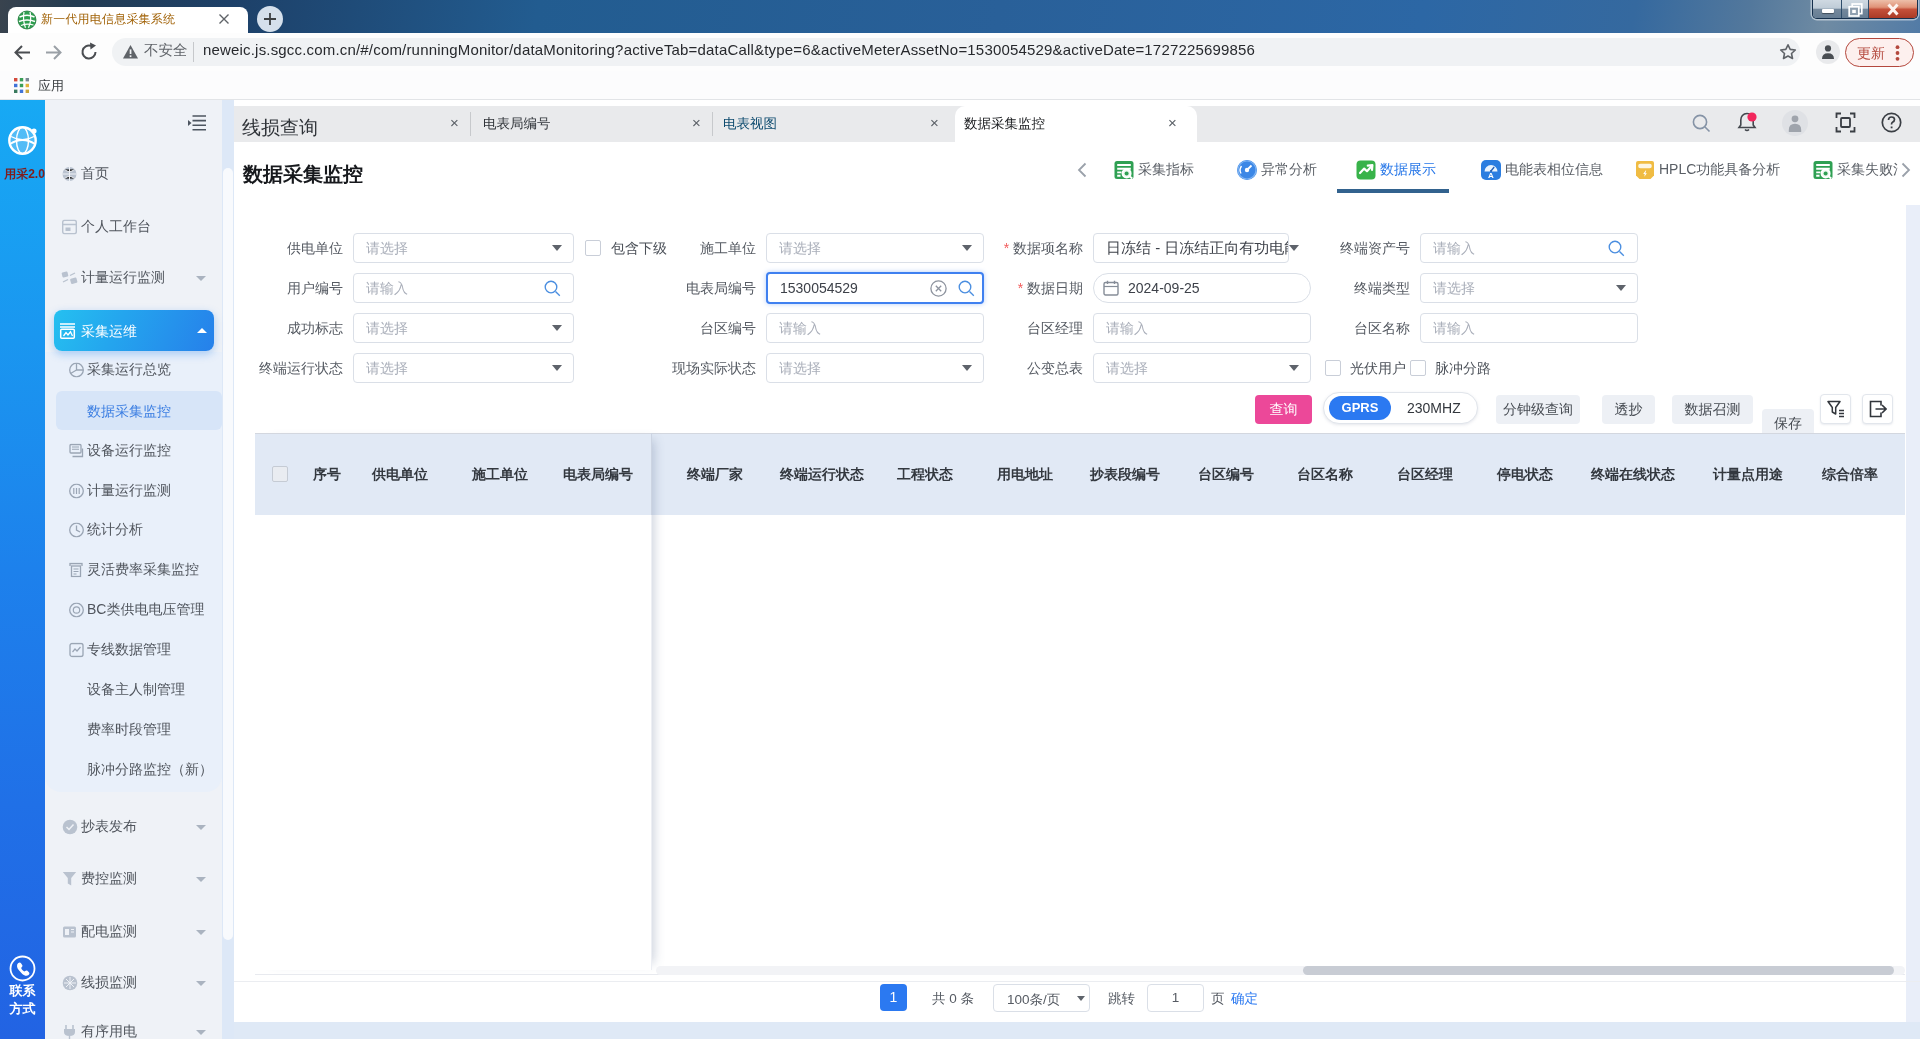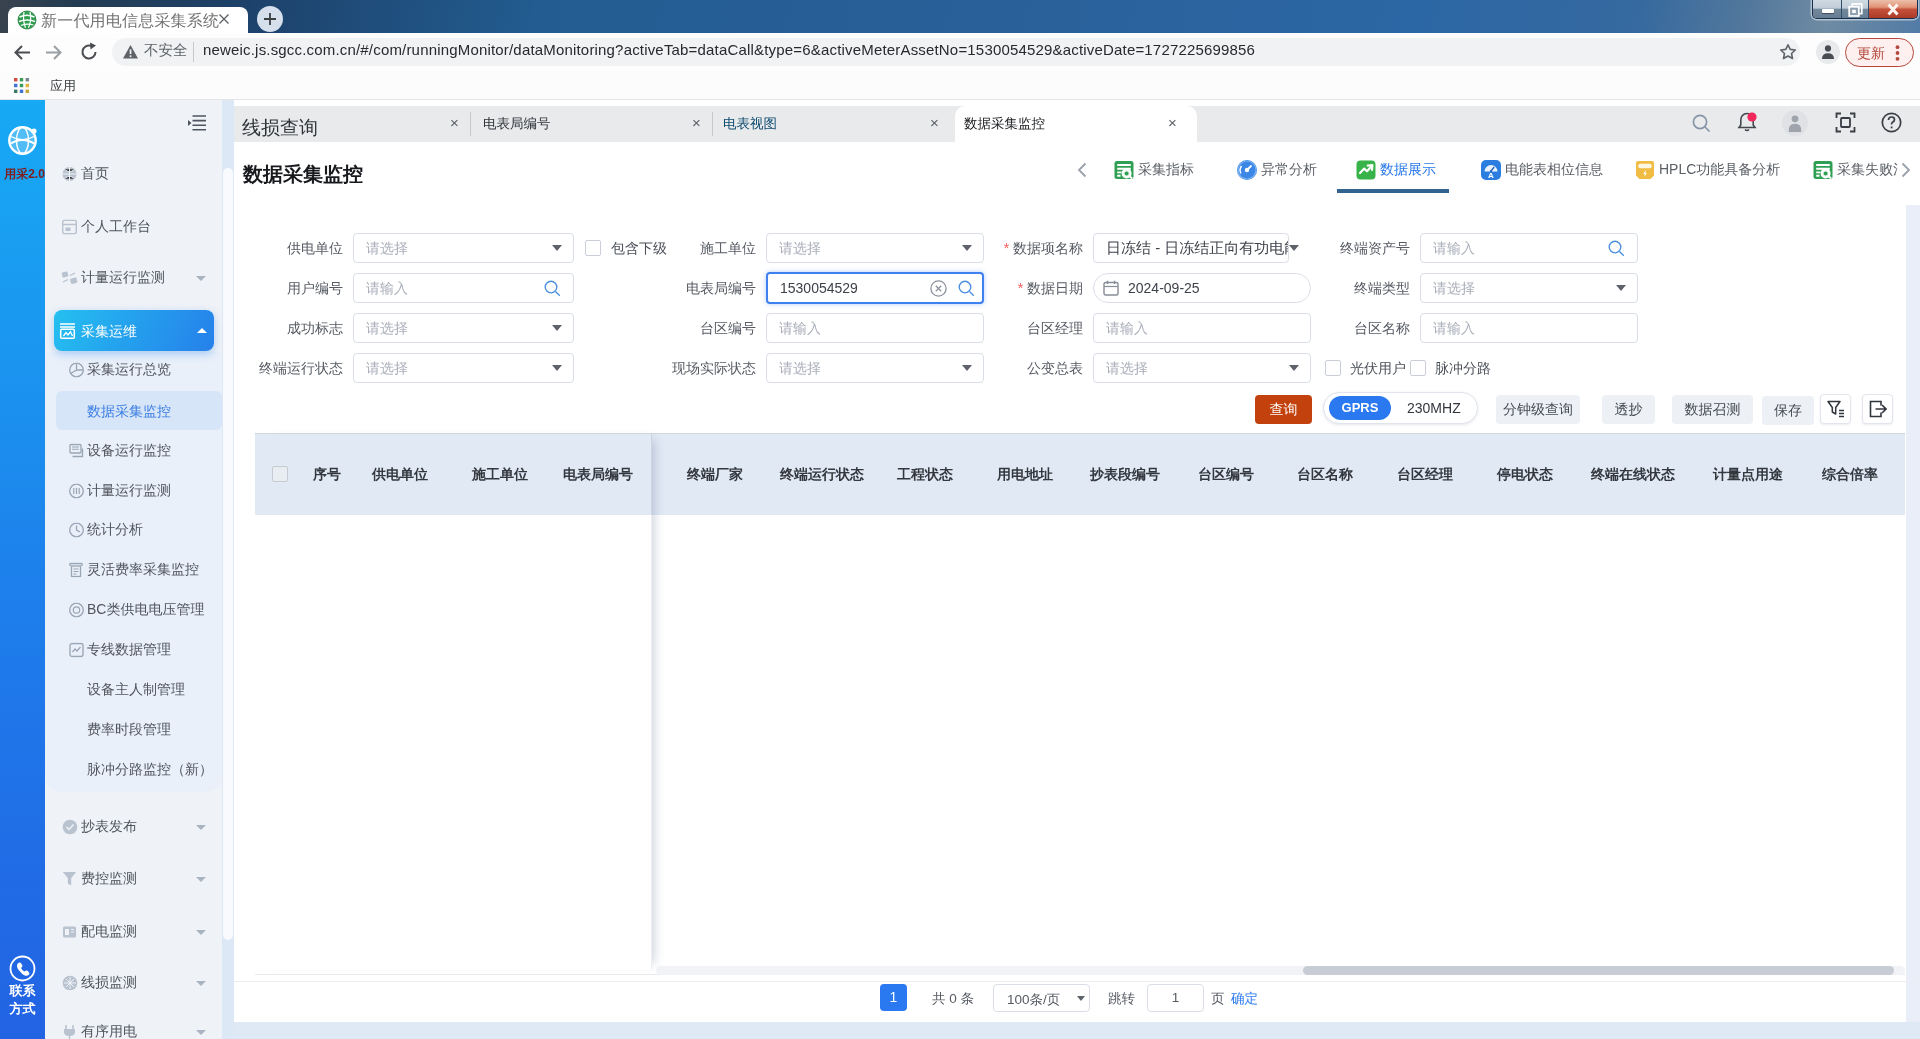--- a/index.html
+++ b/index.html
@@ -34,21 +34,21 @@
 <div class="abs" style="left:8px;top:7px;width:240px;height:26px;background:#fff;border-radius:8px 8px 0 0;"></div>
 <svg style="left:17px;top:10px;" width="20" height="20" viewBox="0 0 20 20">
   <circle cx="10" cy="10" r="9" fill="#2e9e4f"></circle>
   <circle cx="10" cy="10" r="9" fill="none" stroke="#1e7a3a" stroke-width="0.8"></circle>
   <path d="M2.5 7 Q10 3.5 17.5 7" stroke="#fff" stroke-width="1.4" fill="none"></path>
   <path d="M2 11.5 Q10 8.5 18 11.5" stroke="#fff" stroke-width="1.4" fill="none"></path>
   <path d="M4 15.5 Q10 13 16.5 15" stroke="#fff" stroke-width="1.2" fill="none"></path>
   <path d="M7 2 Q5.5 10 8.5 17.8" stroke="#fff" stroke-width="1.2" fill="none"></path>
   <path d="M13 2 Q15 10 11.5 17.8" stroke="#fff" stroke-width="1.2" fill="none"></path>
 </svg>
-<div class="abs" style="left:41px;top:11px;font-size:16px;color:#737373;letter-spacing:.2px;">新一代用电信息采集系统</div>
+<div class="abs" style="left:41px;top:11px;font-size:12px;color:#a16207;letter-spacing:.2px;">新一代用电信息采集系统</div>
 <svg style="left:218px;top:13px;" width="12" height="12" viewBox="0 0 12 12">
     <path d="M1.5 1.5 L10.5 10.5 M10.5 1.5 L1.5 10.5" stroke="#5f6368" stroke-width="1.4"></path>
   </svg>
 <div class="abs" style="left:257px;top:6px;width:26px;height:26px;border-radius:50%;background:#d5e0ec;"></div>
 <svg style="left:263px;top:12px;" width="14" height="14" viewBox="0 0 14 14">
     <path d="M7 1 L7 13 M1 7 L13 7" stroke="#3c4043" stroke-width="1.8"></path>
   </svg>
 
 <div class="abs" style="left:1812px;top:0;width:106px;height:19px;border:1px solid #16304d;border-top:none;border-radius:0 0 5px 5px;box-shadow:0 0 0 1.5px rgba(255,255,255,.5), inset 0 0 0 1px rgba(255,255,255,.55);overflow:hidden;display:flex;">
   <div style="width:30px;height:100%;background:linear-gradient(180deg,#cfd9e2 0%,#bfccd7 45%,#74889c 52%,#667d93 100%);border-right:1px solid #2e4d6b;position:relative;">
@@ -109,21 +109,21 @@
   <rect x="0" y="0" width="3.4" height="3.4" fill="#d44a3c"></rect>
     <rect x="5.8" y="0" width="3.4" height="3.4" fill="#3a9e57"></rect>
     <rect x="11.6" y="0" width="3.4" height="3.4" fill="#7a8894"></rect>
   <rect x="0" y="5.8" width="3.4" height="3.4" fill="#4073d8"></rect>
     <rect x="5.8" y="5.8" width="3.4" height="3.4" fill="#3a9e57"></rect>
     <rect x="11.6" y="5.8" width="3.4" height="3.4" fill="#e2b33c"></rect>
   <rect x="0" y="11.6" width="3.4" height="3.4" fill="#3a7a5e"></rect>
     <rect x="5.8" y="11.6" width="3.4" height="3.4" fill="#4073d8"></rect>
     <rect x="11.6" y="11.6" width="3.4" height="3.4" fill="#c8a43c"></rect>
 </svg>
-<div class="abs" style="left:38px;top:77px;font-size:13px;color:#3c4043;margin-left:12px;">应用</div>
+<div class="abs" style="left:38px;top:77px;font-size:13px;color:#3c4043;">应用</div>
 
 <div class="abs" style="left:0;top:100px;width:45px;height:939px;background:linear-gradient(180deg,#17a9f4 0%,#1a97f0 25%,#1d81ec 50%,#2070e7 75%,#2263e3 100%);"></div>
 <svg style="left:5px;top:123px;" width="35" height="35" viewBox="0 0 35 35">
   <circle cx="17.5" cy="17.5" r="13.2" fill="rgba(255,255,255,0.25)" stroke="#fff" stroke-width="2.4"></circle>
   <path d="M5 21 Q17.5 13 30 21" stroke="#fff" stroke-width="1.8" fill="none"></path>
   <path d="M6 13.5 Q17.5 20 29 13.5" stroke="#fff" stroke-width="1.4" fill="none"></path>
   <ellipse cx="17.5" cy="17.5" rx="6" ry="13.2" fill="none" stroke="#fff" stroke-width="1.4"></ellipse>
   <circle cx="29" cy="8" r="2.6" fill="#fff"></circle>
 </svg>
 <div class="abs" style="left:0;top:166px;width:49px;text-align:center;font-size:12px;font-weight:bold;color:#7f1d1d;">用采2.0</div>
@@ -449,28 +449,28 @@
 <div class="inp" style="left:766px;top:353px;width:218px;">请选择</div>
 <div class="caret" style="left:962px;top:365px;"></div>
 <div class="lbl" style="left:933px;top:353px;">公变总表</div>
 <div class="inp" style="left:1093px;top:353px;width:218px;">请选择</div>
 <div class="caret" style="left:1289px;top:365px;"></div>
 <div class="chk" style="left:1325px;top:360px;"></div>
 <div class="chktxt" style="left:1350px;top:360px;">光伏用户</div>
 <div class="chk" style="left:1410px;top:360px;"></div>
 <div class="chktxt" style="left:1435px;top:360px;">脉冲分路</div>
 
-<div class="abs" style="left:1255px;top:395px;width:57px;height:29px;background:#c2410c;border-radius:4px;color:#fff;font-size:14px;text-align:center;line-height:29px;">查询</div>
+<div class="abs" style="left:1255px;top:395px;width:57px;height:29px;background:#ec4899;border-radius:4px;color:#fff;font-size:14px;text-align:center;line-height:29px;">查询</div>
 <div class="abs" style="left:1323px;top:392px;width:155px;height:32px;background:#fff;border:1px solid #e1e5eb;border-radius:16px;box-shadow:0 1px 3px rgba(150,160,180,.25);"></div>
 <div class="abs" style="left:1329px;top:396px;width:62px;height:24px;background:#2b79f1;border-radius:12px;color:#fff;font-size:13px;font-weight:bold;text-align:center;line-height:24px;">GPRS</div>
 <div class="abs" style="left:1407px;top:400px;font-size:14px;color:#33373d;">230MHZ</div>
 <div class="gbtn" style="left:1487px;top:395px;width:84px;">分钟级查询</div>
 <div class="gbtn" style="left:1593px;top:395px;width:53px;">透抄</div>
 <div class="gbtn" style="left:1663px;top:395px;width:81px;">数据召测</div>
-<div class="gbtn" style="left:1753px;top:396px;width:52px;">保存</div>
+<div class="gbtn" style="left:1753px;top:409px;width:52px;">保存</div>
 <div class="abs" style="left:1820px;top:394px;width:31px;height:30px;background:#fff;border:1px solid #e2e6ec;border-radius:4px;box-shadow:0 1px 2px rgba(150,160,180,.2);"></div>
 <svg style="left:1827px;top:400px;" width="18" height="18" viewBox="0 0 18 18">
     <path d="M1 1.5 H13 L8.7 7.5 V14 L5.3 12 V7.5 Z" fill="none" stroke="#32363c" stroke-width="1.5" stroke-linejoin="round"></path>
     <path d="M12 10.5 H17 M12 13.5 H17 M12 16.5 H17" stroke="#32363c" stroke-width="1.5"></path>
   </svg>
 <div class="abs" style="left:1862px;top:394px;width:31px;height:30px;background:#fff;border:1px solid #e2e6ec;border-radius:4px;box-shadow:0 1px 2px rgba(150,160,180,.2);"></div>
 <svg style="left:1869px;top:400px;" width="18" height="18" viewBox="0 0 18 18">
     <path d="M12 5.5 V1.5 H1.5 V16.5 H12 V12.5" fill="none" stroke="#32363c" stroke-width="1.6"></path>
     <path d="M6.5 9 H16.5 M13 5 L17 9 L13 13" fill="none" stroke="#32363c" stroke-width="1.6"></path>
   </svg>

